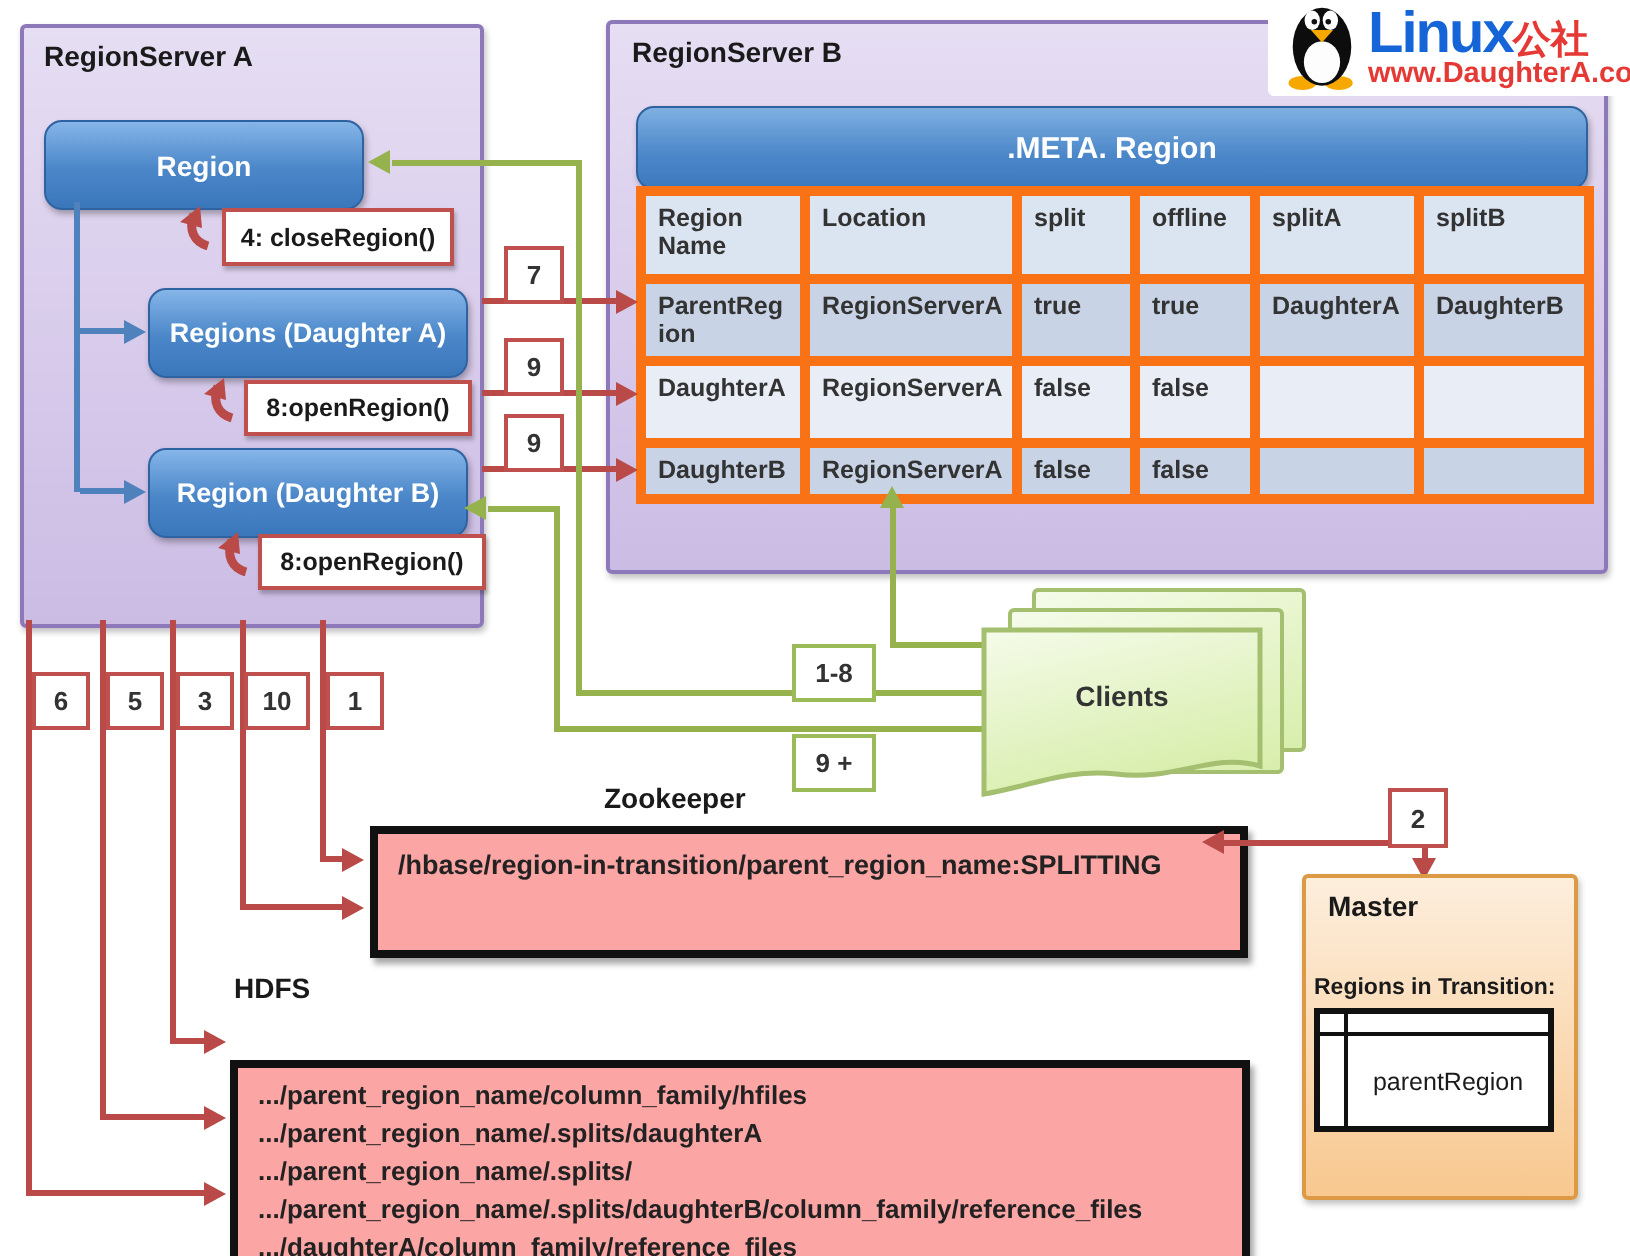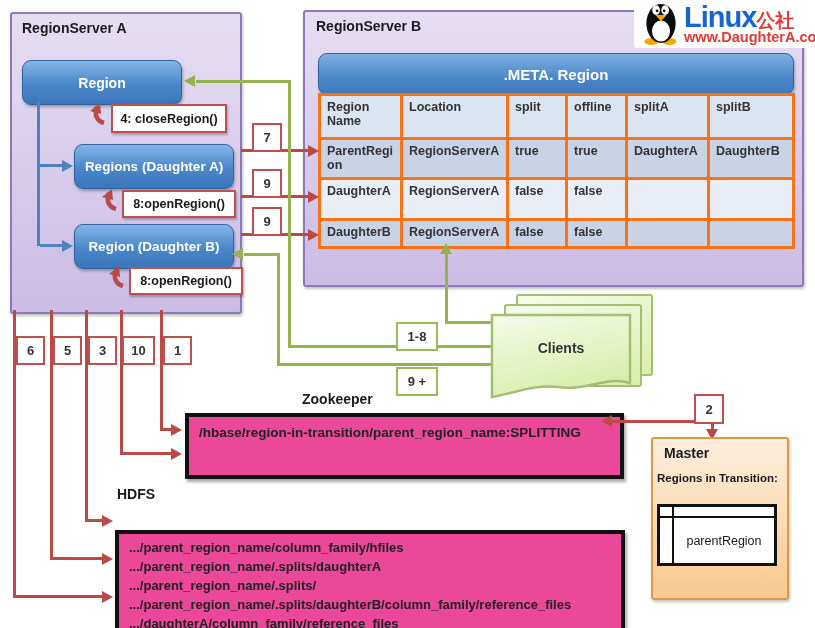--- a/index.html
+++ b/index.html
@@ -28,29 +28,29 @@
   .red-c{--c:#b94a48;} .green-c{--c:#95b24d;} .blue-c{--c:#4f81bd;}
   .ah.r{border-top:6px solid transparent;border-bottom:6px solid transparent;border-left:11px solid var(--c);}
   .ah.l{border-top:6px solid transparent;border-bottom:6px solid transparent;border-right:11px solid var(--c);}
   .ah.u{border-left:6px solid transparent;border-right:6px solid transparent;border-bottom:11px solid var(--c);}
   .ah.d{border-left:6px solid transparent;border-right:6px solid transparent;border-top:11px solid var(--c);}
   
   .meta-bar{background:linear-gradient(180deg,#7fb0e2 0%,#4a86c8 60%,#3d79bd 100%);
             border:1px solid #2e62a0;border-radius:9px;color:#fff;font-size:15px;font-weight:600;
             display:flex;align-items:center;justify-content:center;box-shadow:1px 2px 3px rgba(0,0,0,.3);}
   table.meta{position:absolute;border-collapse:collapse;table-layout:fixed;background:#e9eef6;}
-  table.meta td{border:3px solid #f97316;font-size:12.5px;font-weight:bold;color:#333;
+  table.meta td{border:5px solid #f97316;font-size:12.5px;font-weight:bold;color:#333;
                 vertical-align:top;padding:4px 6px;overflow:hidden;}
   table.meta td.wrapcol{overflow-wrap:anywhere;}
   tr.hrow td{background:#dbe5f1;}
   tr.r0 td{background:#c8d3e6;}
   tr.r1 td{background:#e9eef6;}
   tr.r2 td{background:#c8d3e6;}
   
-  .black-box{background:#ec4899;border:4px solid #111;box-shadow:2px 3px 3px rgba(0,0,0,.35);}
+  .black-box{background:#fca5a5;border:4px solid #111;box-shadow:2px 3px 3px rgba(0,0,0,.35);}
   .mono-line{font-size:13.5px;font-weight:600;color:#222;white-space:nowrap;}
   .section-label{font-weight:bold;font-size:14px;color:#1a1a1a;}
   
   .client-page{background:linear-gradient(160deg,#f5fbea 0%,#d8eeac 100%);
                border:2px solid #a3bf6f;border-radius:3px;}
   
   .master-box{background:linear-gradient(180deg,#fdeedd 0%,#f8c88f 100%);
               border:2px solid #dc9a45;border-radius:3px;box-shadow:1px 2px 3px rgba(0,0,0,.25);}
   .rit-table{background:#fff;border:3px solid #111;}
   
@@ -226,21 +226,21 @@
   </div>
 
   <div class="line red-l" style="left:612px;top:420px;width:102px;height:3px;"></div>
   <div class="ah l red-c" style="left:601px;top:415px;"></div>
   <div class="line red-l" style="left:711px;top:420px;width:3px;height:10px;"></div>
   <div class="ah d red-c" style="left:706px;top:429px;"></div>
   <div class="abs badge" style="left:694px;top:394px;width:26px;height:26px;">2</div>
 
   <div class="abs master-box" style="left:651px;top:437px;width:134px;height:159px;"></div>
   <div class="abs rs-title" style="left:664px;top:445px;">Master</div>
-  <div class="abs" style="left:657px;top:472px;font-size:11.5px;font-weight:bold;color:#1a1a1a;">Regions in Transition:</div>
+  <div class="abs" style="left:657px;top:488px;font-size:11.5px;font-weight:bold;color:#1a1a1a;">Regions in Transition:</div>
   <div class="abs rit-table" style="left:657px;top:504px;width:114px;height:56px;">
     <div style="position:absolute;left:0;right:0;top:9px;height:2px;background:#111;"></div>
     <div style="position:absolute;left:12px;top:0;bottom:0;width:2px;background:#111;"></div>
     <div style="position:absolute;left:14px;top:11px;right:0;bottom:0;display:flex;align-items:center;justify-content:center;font-size:12.5px;color:#1a1a1a;">parentRegion</div>
   </div>
 
   <div class="abs logo-wrap" style="left:634px;top:0;width:181px;height:48px;">
     <span style="margin:0 2px 0 6px;"><svg width="42" height="46" viewBox="0 0 60 66">
           <ellipse cx="16" cy="61" rx="10" ry="5" fill="#f6a800"></ellipse>
           <ellipse cx="42" cy="61" rx="10" ry="5" fill="#f6a800"></ellipse>

